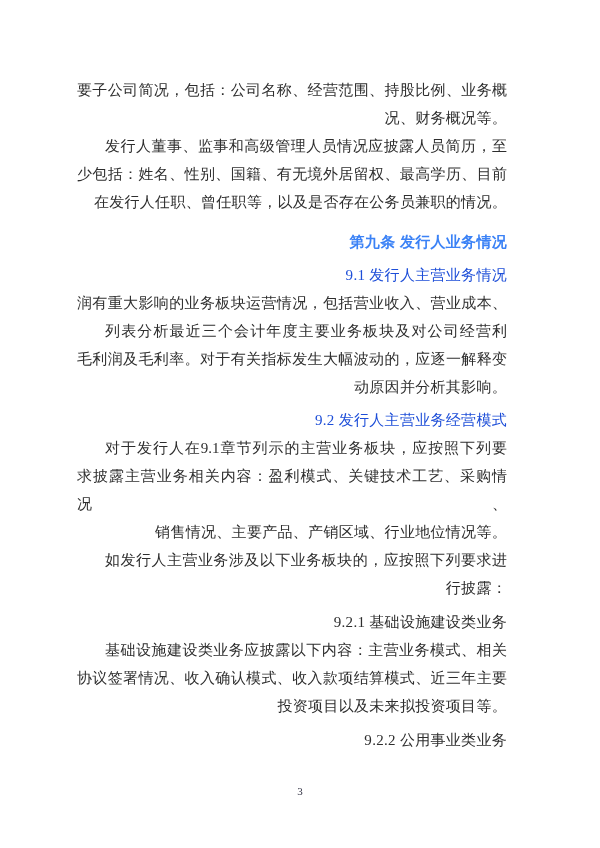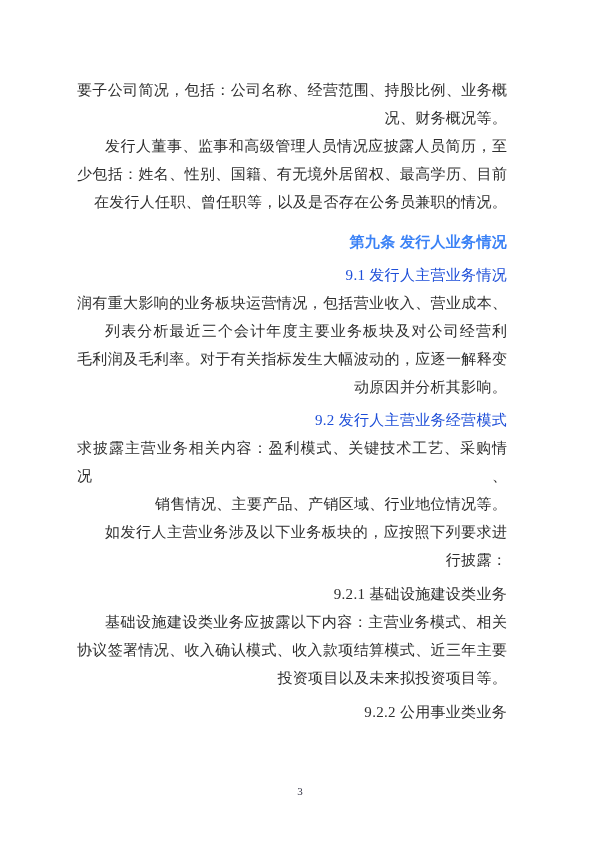--- a/index.html
+++ b/index.html
@@ -78,20 +78,21 @@
       <div class="line s-body ind just">发行人董事、监事和高级管理人员情况应披露人员简历，至</div>
       <div class="line s-body just">少包括：姓名、性别、国籍、有无境外居留权、最高学历、目前</div>
       <div class="line s-body">在发行人任职、曾任职等，以及是否存在公务员兼职的情况。</div>
       <div class="line s-h1 ind">第九条 发行人业务情况</div>
       <div class="line s-h2 ind">9.1 发行人主营业务情况</div>
       <div class="line s-body just">润有重大影响的业务板块运营情况，包括营业收入、营业成本、</div>
       <div class="line s-body ind just">列表分析最近三个会计年度主要业务板块及对公司经营利</div>
       <div class="line s-body just">毛利润及毛利率。对于有关指标发生大幅波动的，应逐一解释变</div>
       <div class="line s-body">动原因并分析其影响。</div>
       <div class="line s-h2 ind">9.2 发行人主营业务经营模式</div>
+      <div class="line s-body ind just">对于发行人在9.1章节列示的主营业务板块，应按照下列要</div>
       <div class="line s-body just">求披露主营业务相关内容：盈利模式、关键技术工艺、采购情况、</div>
       <div class="line s-body">销售情况、主要产品、产销区域、行业地位情况等。</div>
       <div class="line s-body ind just">如发行人主营业务涉及以下业务板块的，应按照下列要求进</div>
       <div class="line s-body">行披露：</div>
       <div class="line s-h3 ind">9.2.1 基础设施建设类业务</div>
       <div class="line s-body ind just">基础设施建设类业务应披露以下内容：主营业务模式、相关</div>
       <div class="line s-body just">协议签署情况、收入确认模式、收入款项结算模式、近三年主要</div>
       <div class="line s-body">投资项目以及未来拟投资项目等。</div>
       <div class="line s-h3 ind">9.2.2 公用事业类业务</div>
     </div>

